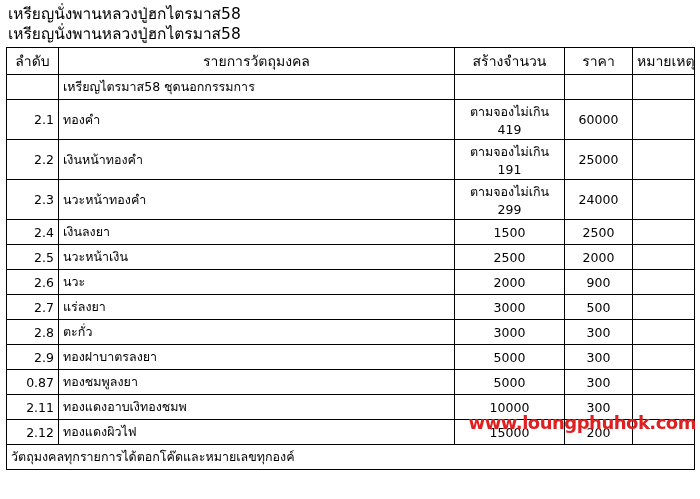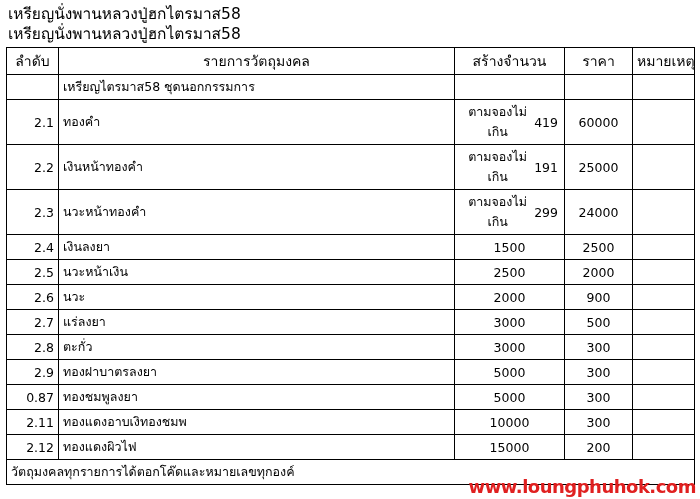--- a/index.html
+++ b/index.html
@@ -10,21 +10,21 @@
     width: 700px;
     height: 499px;
     background: #ffffff;
     font-family: "DejaVu Sans", "Liberation Sans", sans-serif;
     color: #000000;
     overflow: hidden;
     position: relative;
   }
   .page {
     width: 700px;
-    height: 499px;
+    height: 435px;
     position: relative;
     box-sizing: border-box;
     padding: 4px 6px 0 6px;
   }
   .title-1 {
     font-size: 15.5px;
     line-height: 20px;
     padding-left: 2px;
     white-space: nowrap;
   }
@@ -60,22 +60,22 @@
 
   .subhead td {
     padding-left: 36px;
     text-align: left;
     margin-left: 35px;
   }
   .desc-indent { padding-left: 34px; }
   .make-split {
     display: flex;
     justify-content: space-between;
-    align-items: center;
     padding: 0 2px;
+    flex-direction: column;
   }
   .note-row td {
     text-align: left;
     padding-left: 4px;
   }
   .watermark {
     position: absolute;
     right: 4px;
     bottom: 2px;
     font-size: 18px;

